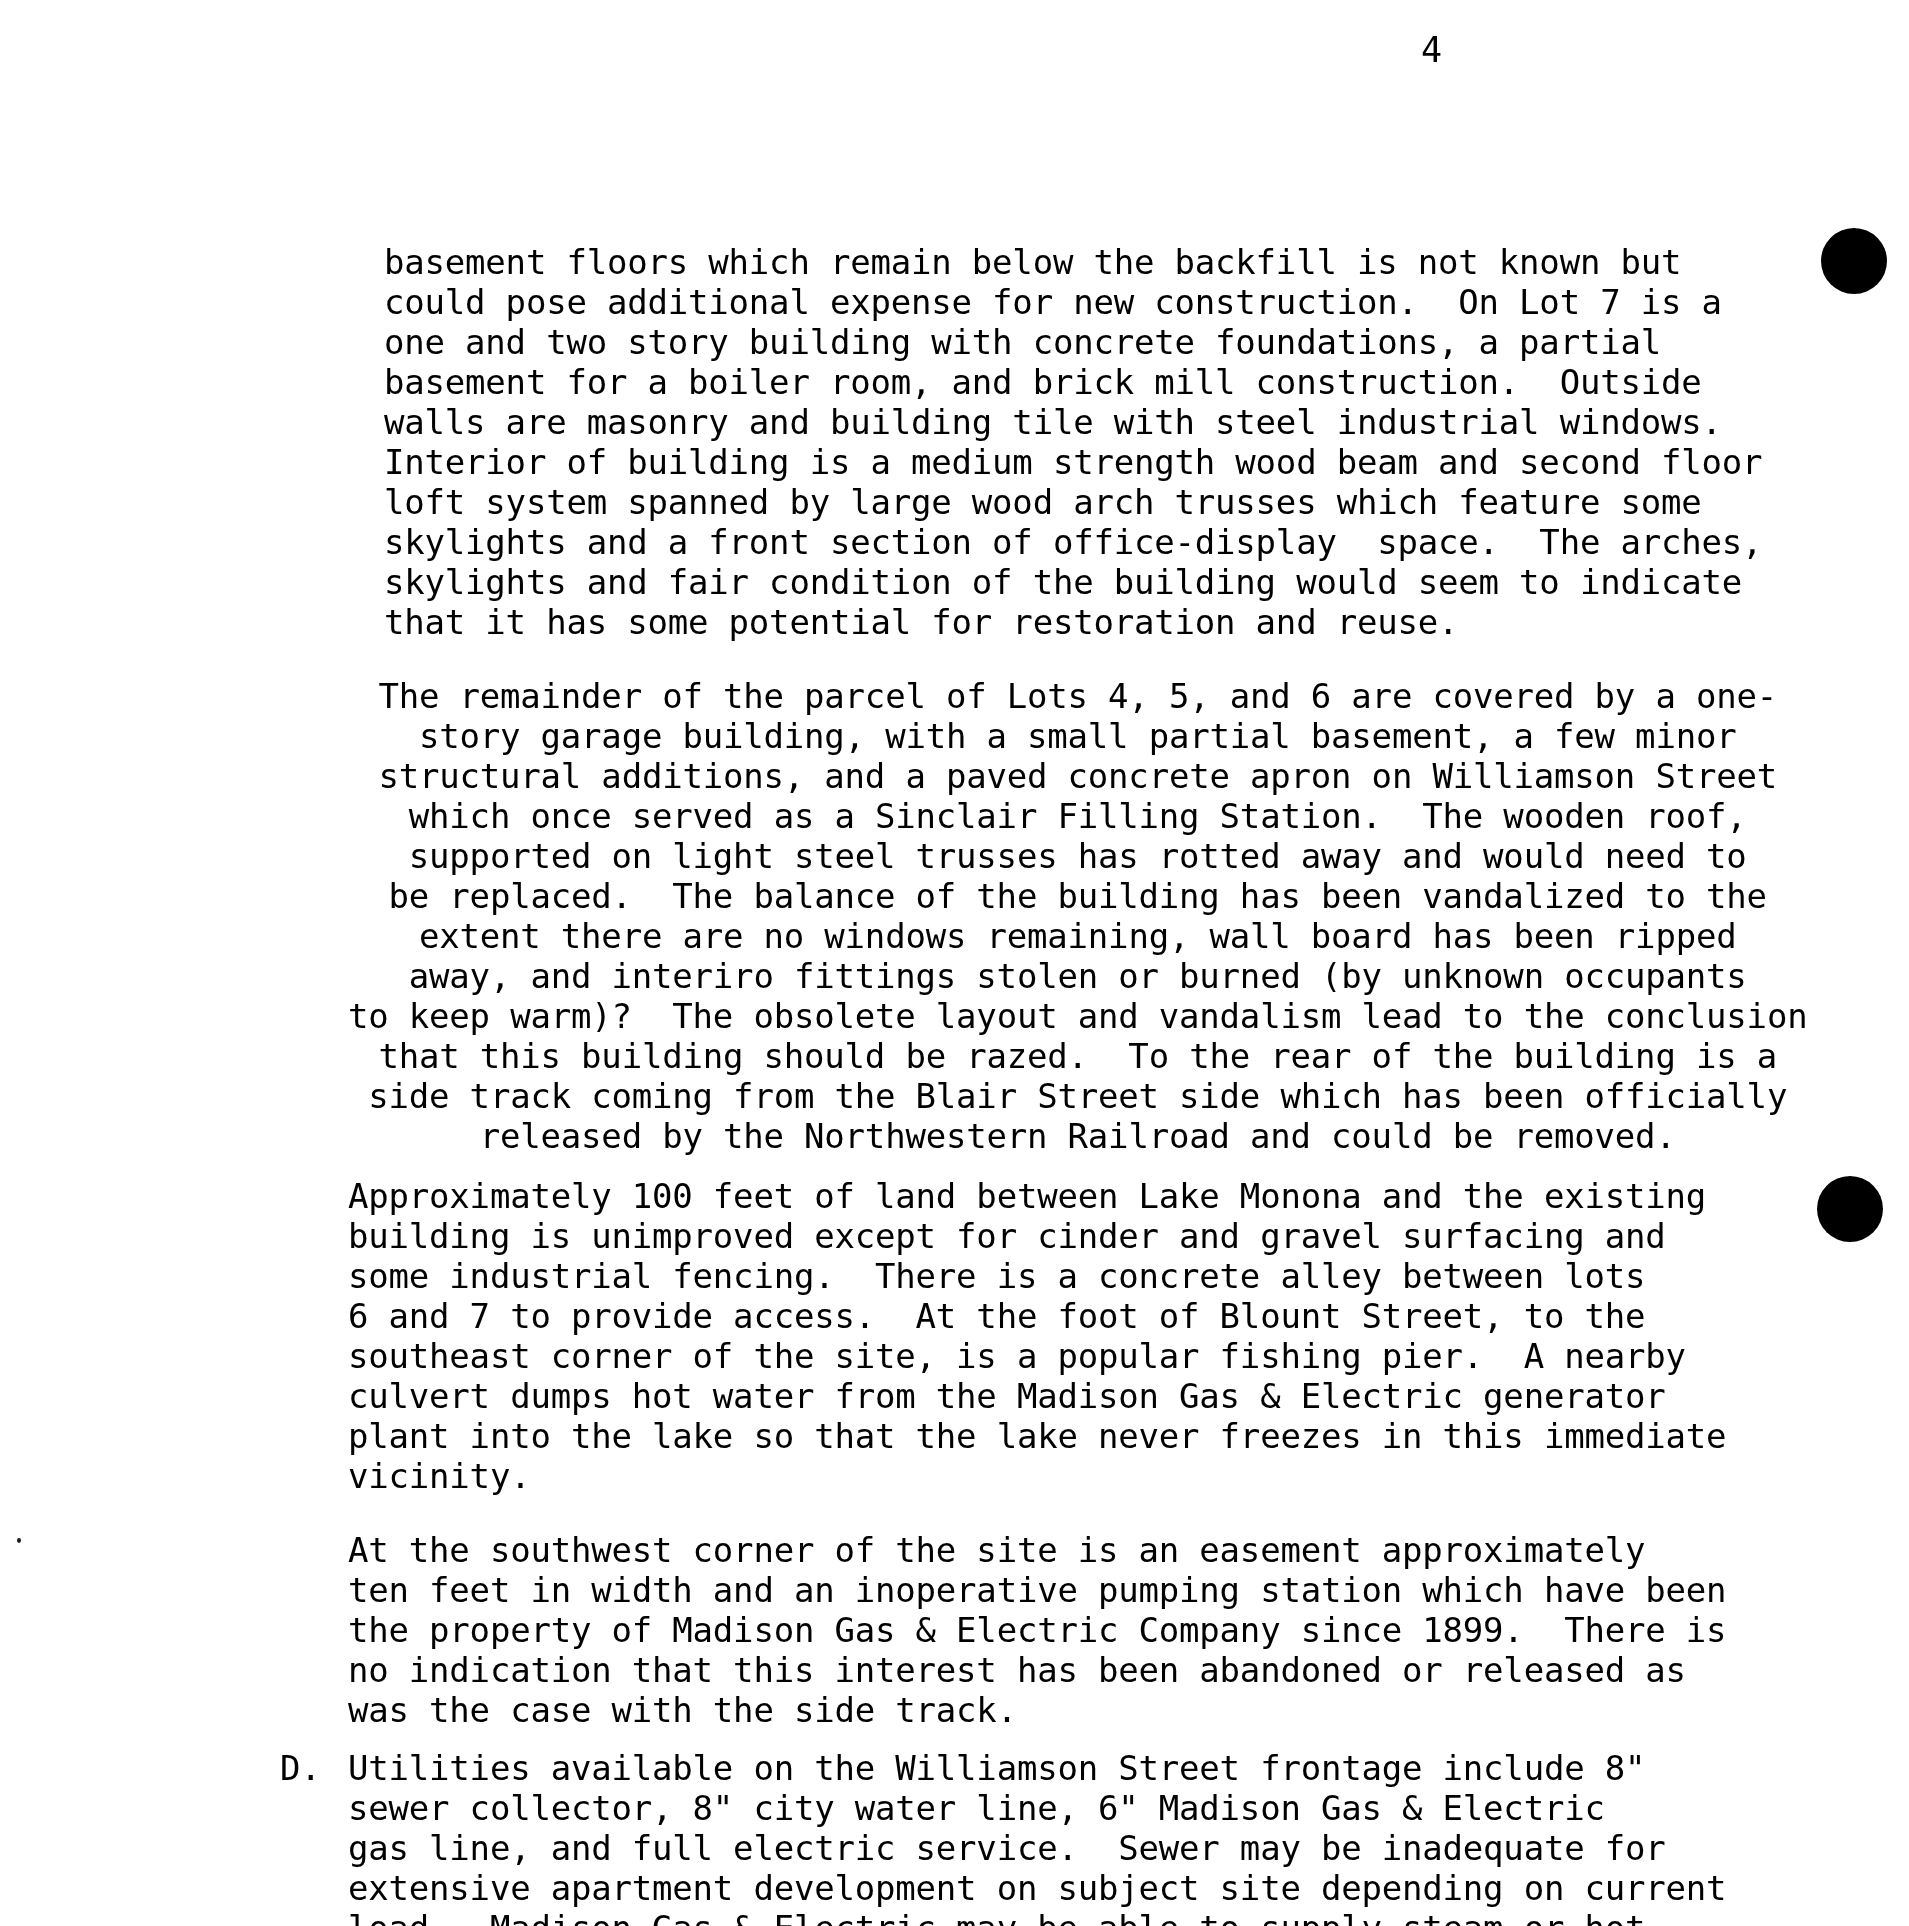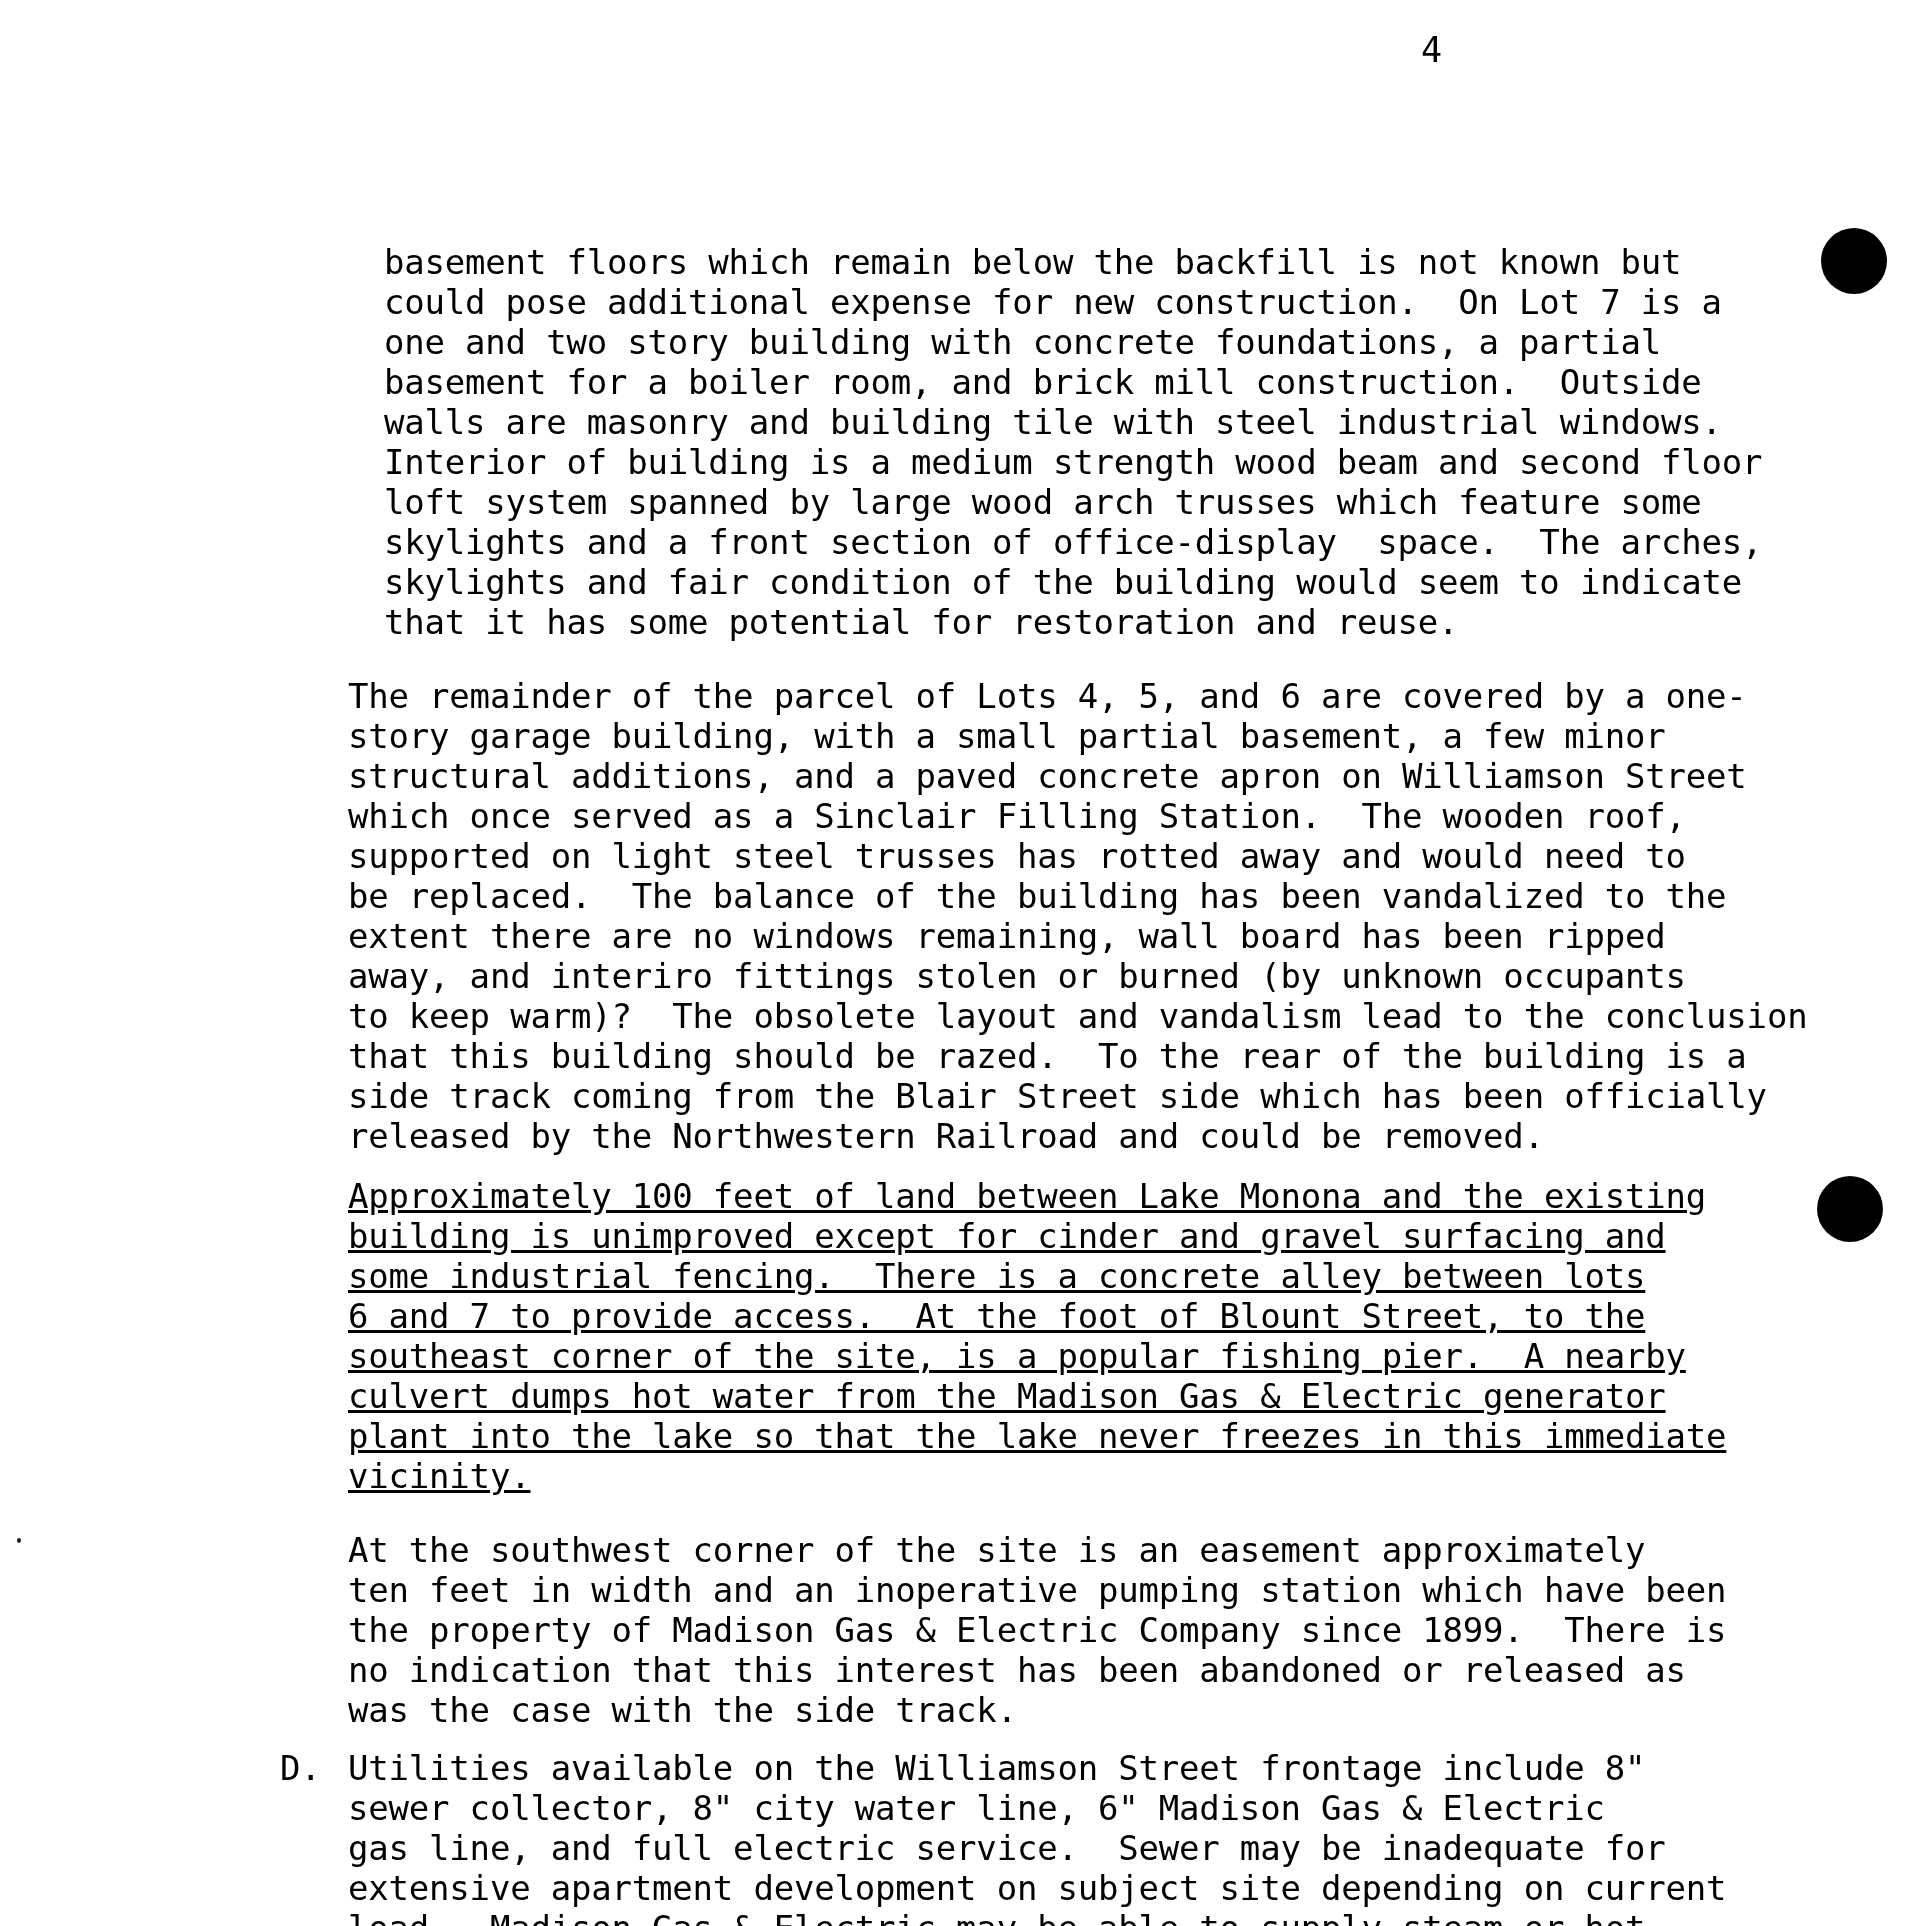--- a/index.html
+++ b/index.html
@@ -39,22 +39,22 @@
     letter-spacing: -0.2px;
   }
   .sec-label {
     position: absolute;
     left: 280px;
     font-size: 34px;
     line-height: 40px;
     white-space: pre;
   }
   .p0 { top: 242px; margin-left: 36px; }
-  .p1 { top: 676px; }
-  .p2 { top: 1176px; text-decoration: underline; }
+  .p1 { top: 676px; text-align: center; }
+  .p2 { top: 1176px; }
   .p3 { top: 1530px; }
   .p4 { top: 1748px; }
   .lD { top: 1748px; }
   .punch {
     position: absolute;
     width: 66px;
     height: 66px;
     border-radius: 50%;
     background: #000000;
   }

